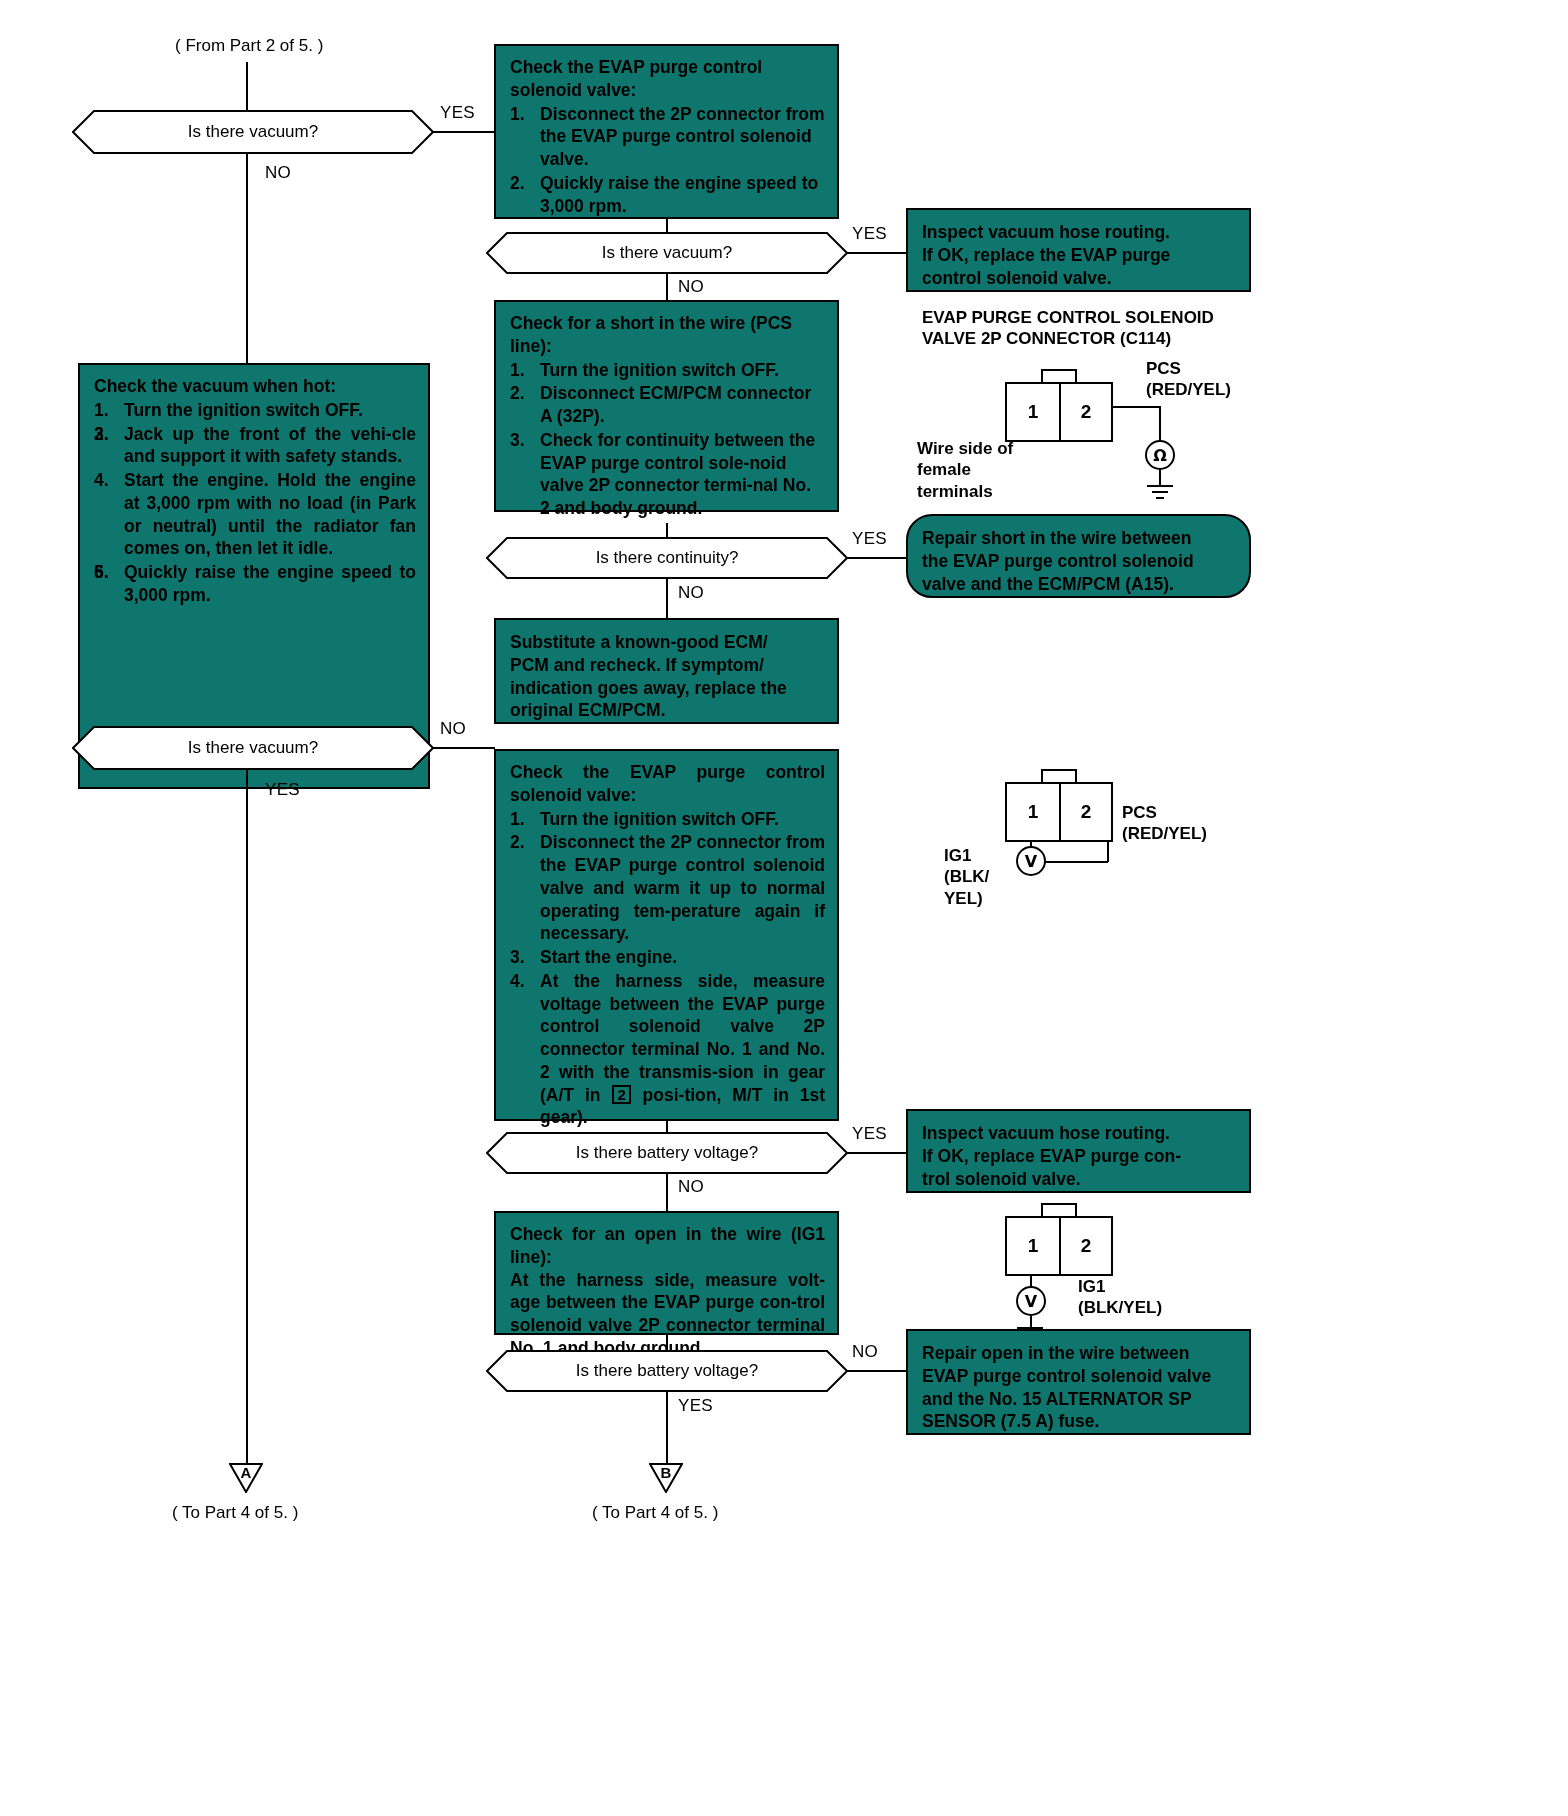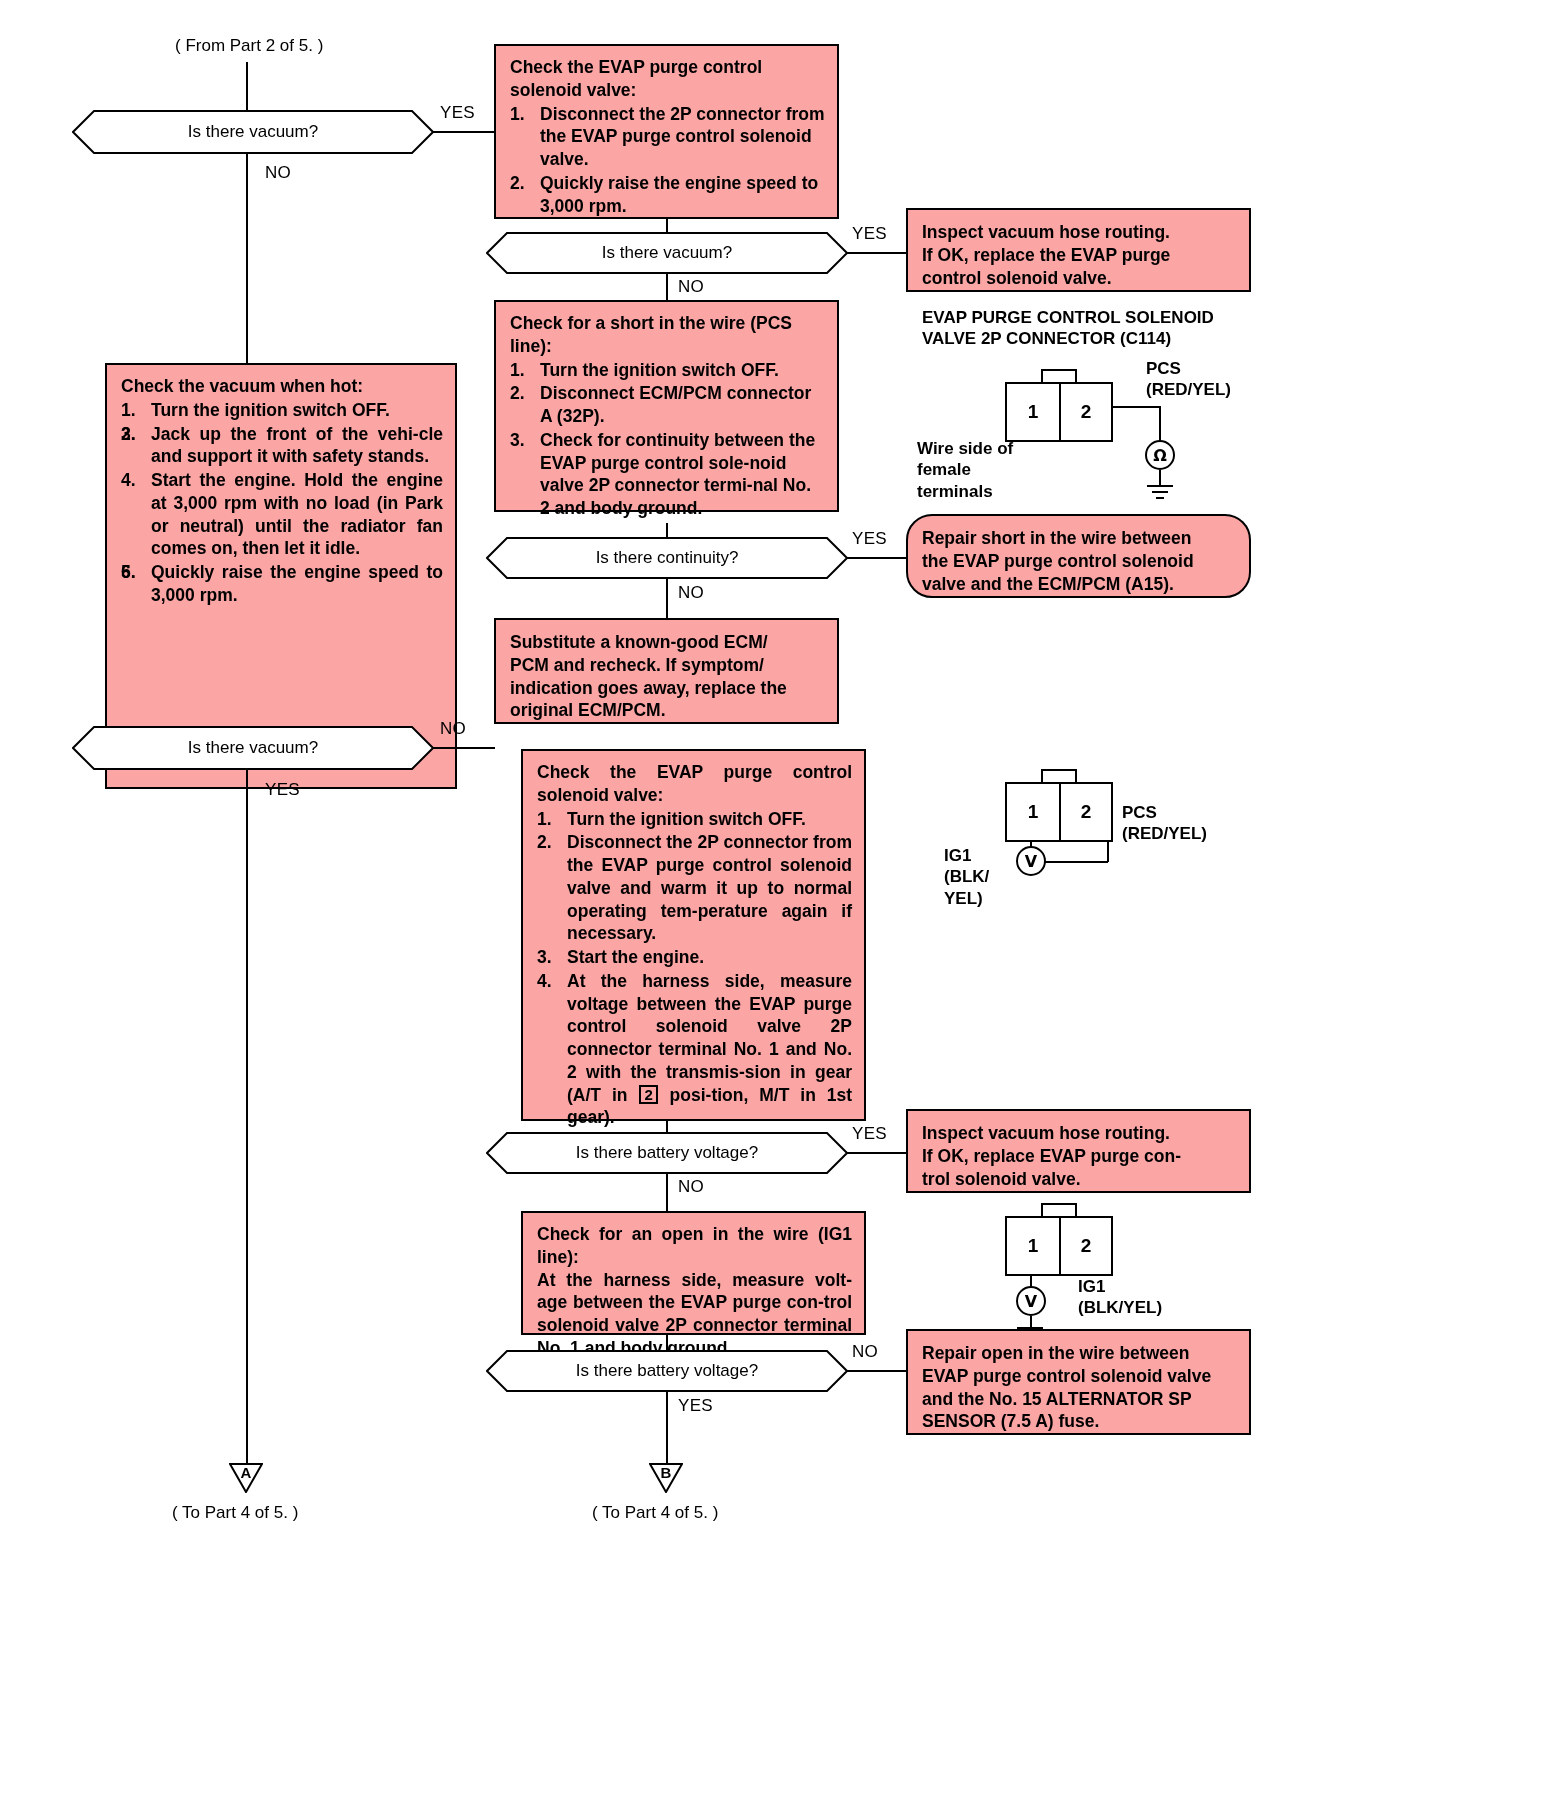--- a/index.html
+++ b/index.html
@@ -12,40 +12,40 @@
     overflow: hidden;
   }
   #chart { position: absolute; inset: 0; }
 
   
   .node { position: absolute; }
 
   
   .box {
     border: 2px solid #000;
-    background: #fca5a5;
+    background: #0f766e;
     font-weight: bold;
     font-size: 17.5px;
     line-height: 1.30;
     padding: 10px 12px 10px 14px;
   }
   .box .hdr { display: block; }
   ol.steps { list-style: none; margin: 0; padding: 0; }
   ol.steps > li {
     position: relative;
     padding-left: 30px;
     margin-top: 1px;
   }
   ol.steps > li > .num {
     position: absolute; left: 0; top: 0;
     width: 24px;
     text-align: left;
     font-weight: bold;
   }
-  .justif { text-align: justify; text-justify: inter-word; margin-left: 27px; }
+  .justif { text-align: justify; text-justify: inter-word; }
 
   
   .hex {
     position: absolute;
     display: flex; align-items: center; justify-content: center;
     font-size: 17px;
     font-weight: normal;
     text-align: center;
   }
   .hex .hexbg {

